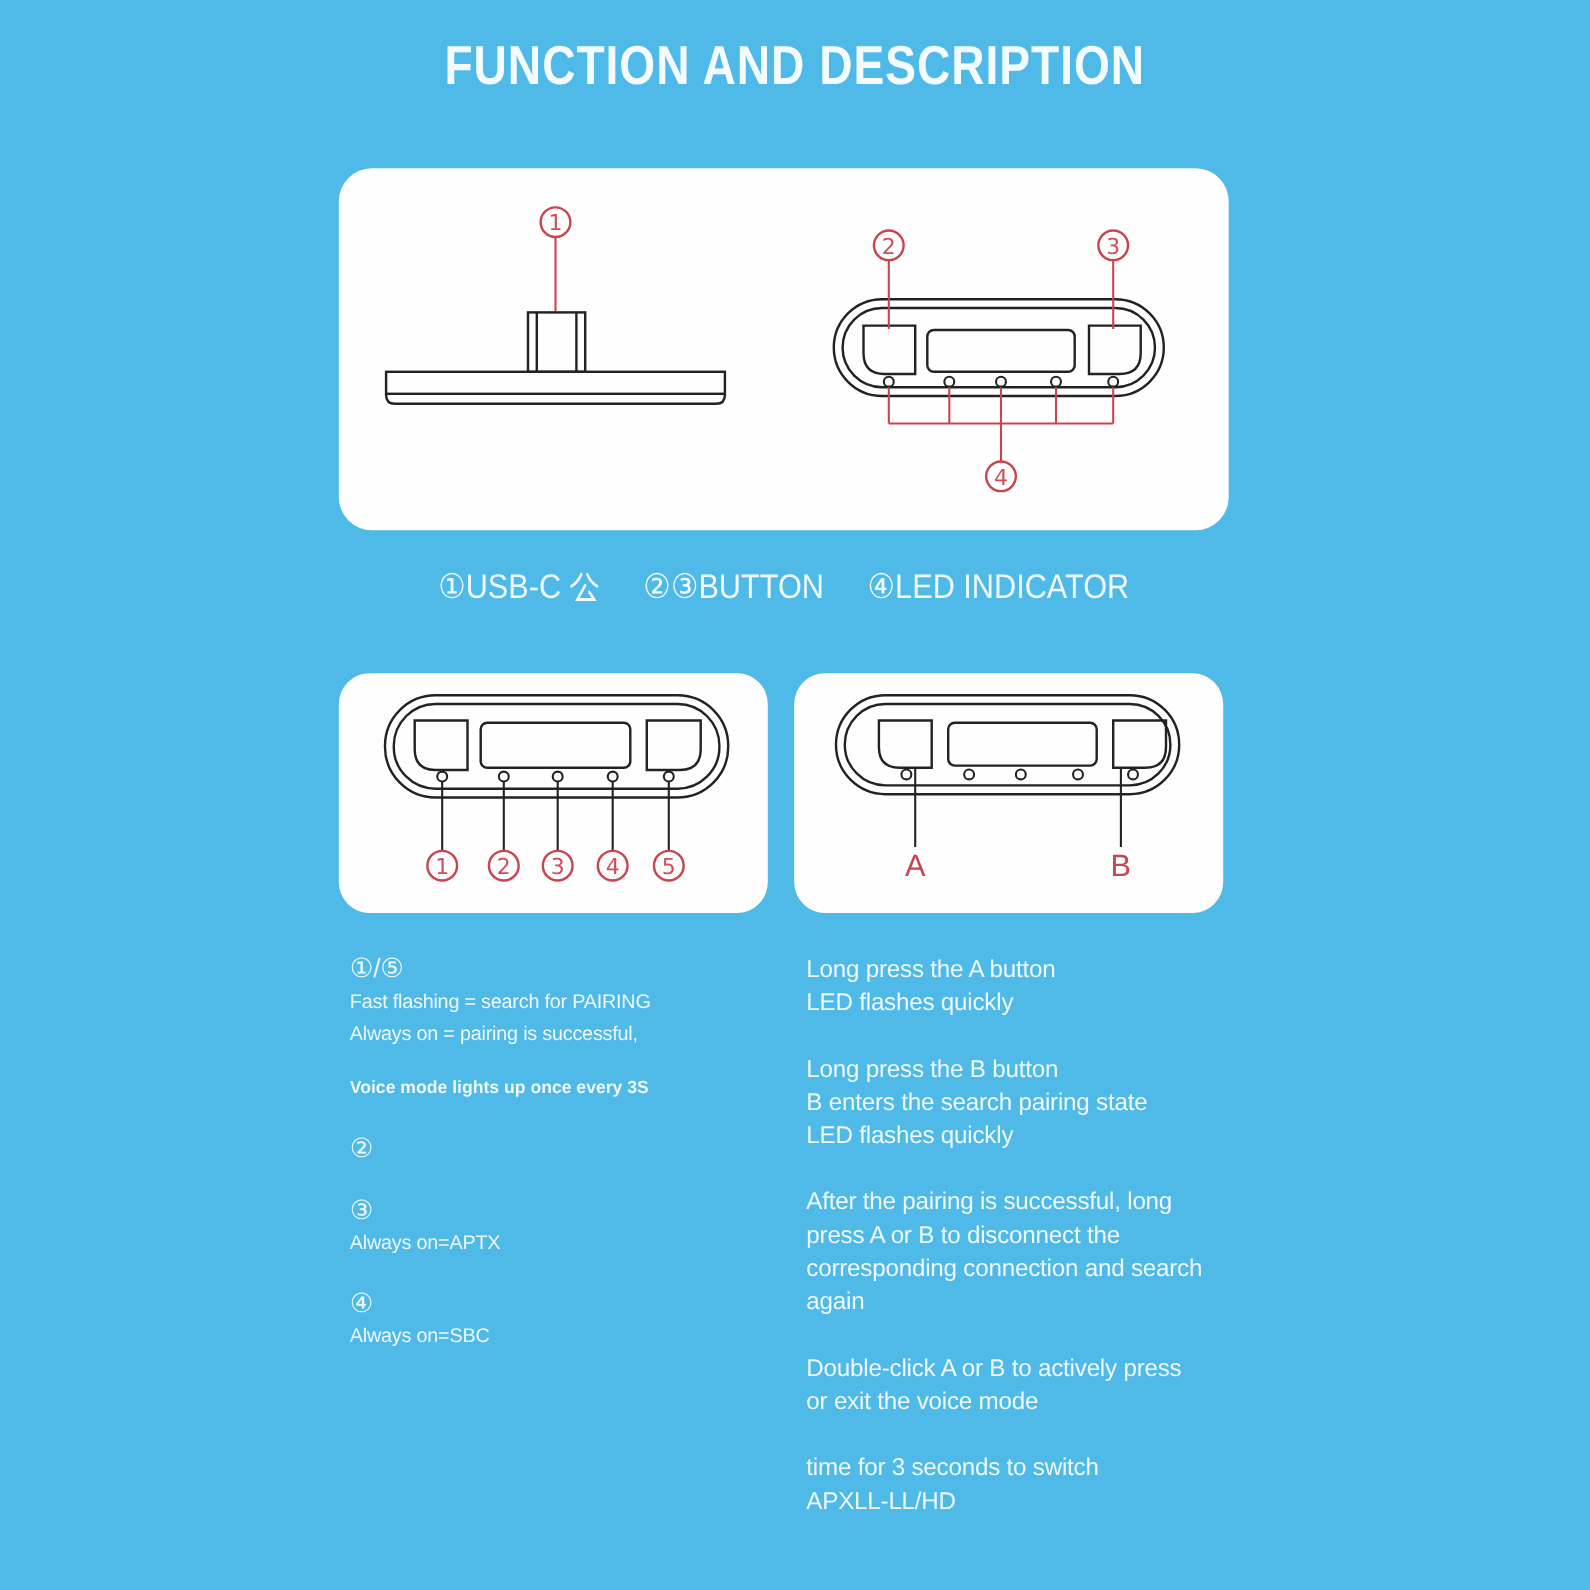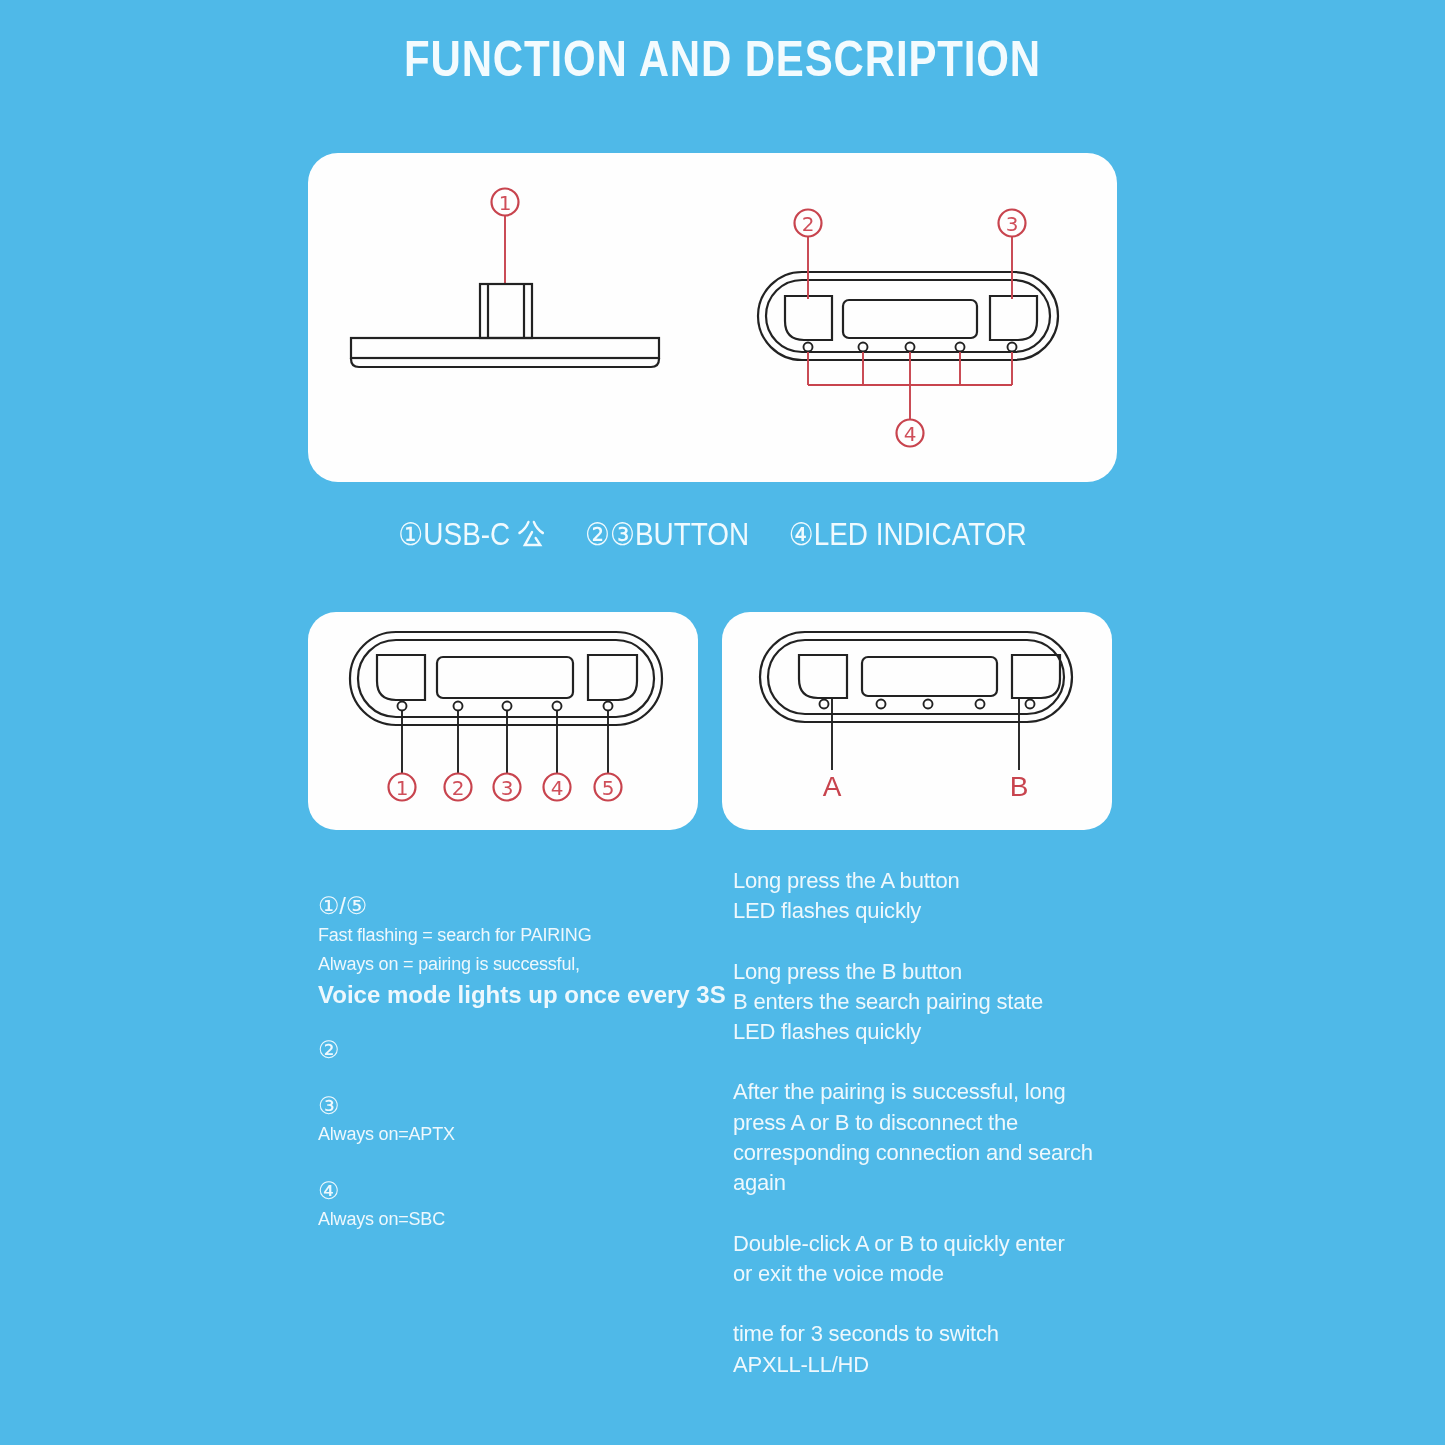--- a/index.html
+++ b/index.html
@@ -37,22 +37,22 @@
   }
   .legend-item{display:inline-flex;align-items:center;}
   .cjk-glyph{margin-left:7px;}
   .cjk-glyph path{stroke:#f0fafe;stroke-width:2.6;fill:none;stroke-linecap:round;}
 
   .col{position:absolute;top:866px;}
   .col-left{left:318px;width:404px;}
   .col-right{left:733px;width:430px;}
   .line{font-size:18px;line-height:29.5px;white-space:nowrap;letter-spacing:-0.2px;}
   .col-right .line{font-size:22px;line-height:30.3px;}
-  .heading{font-size:24px;margin-top:25px;}
-  .note{font-size:24px;font-weight:700;letter-spacing:0;}
+  .heading{font-size:24px;}
+  .note{font-size:16px;font-weight:700;letter-spacing:0;margin-top:20px;}
   .block{margin-bottom:26px;}
   .para{margin-bottom:30px;}
 </style>
 </head>
 <body>
 
 <h1 class="page-title">FUNCTION AND DESCRIPTION</h1>
 
 <section class="panel panel-top">
   <svg viewBox="0 0 809 329">
@@ -181,20 +181,20 @@
     <div class="line">B enters the search pairing state</div>
     <div class="line">LED flashes quickly</div>
   </div>
   <div class="para">
     <div class="line">After the pairing is successful, long</div>
     <div class="line">press A or B to disconnect the</div>
     <div class="line">corresponding connection and search</div>
     <div class="line">again</div>
   </div>
   <div class="para">
-    <div class="line">Double-click A or B to quickly enter</div>
+    <div class="line">Double-click A or B to actively press</div>
     <div class="line">or exit the voice mode</div>
   </div>
   <div class="para">
     <div class="line">time for 3 seconds to switch</div>
     <div class="line">APXLL-LL/HD</div>
   </div>
 </div>
 
 </body></html>

